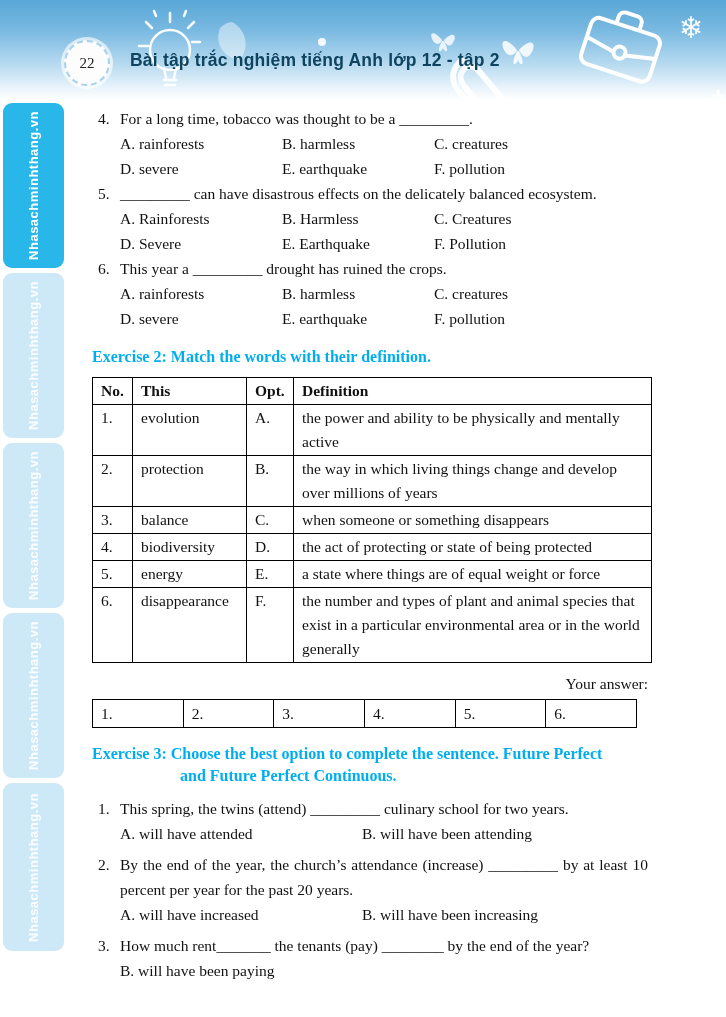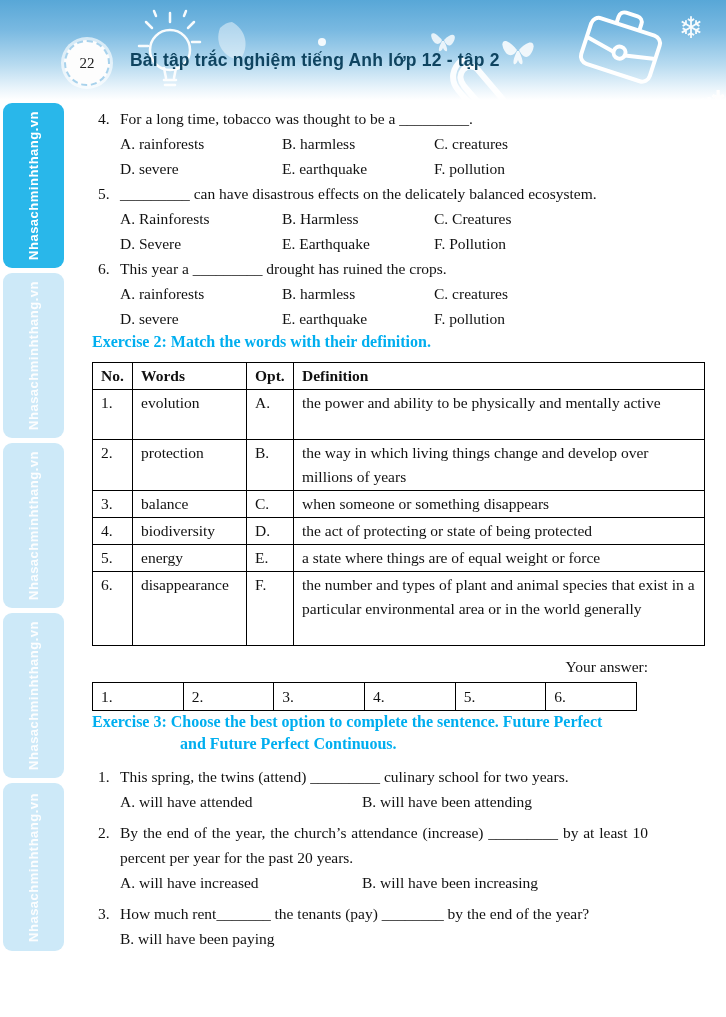--- a/index.html
+++ b/index.html
@@ -47,25 +47,25 @@
   .main { position:absolute; left:92px; top:106px; width:556px; font-size:15.5px; line-height:25px; }
 
   .q-row { display:flex; }
   .q-num { width:28px; padding-left:6px; flex:0 0 28px; }
   .q-text { flex:1; }
   .opts3 { display:grid; grid-template-columns:162px 152px 1fr; margin-left:28px; }
   .opts2 { display:grid; grid-template-columns:242px 1fr; margin-left:28px; }
 
   .ex-heading {
     color:#00aeef; font-weight:bold; font-size:16px; line-height:22px;
-    margin-bottom:9px;
+    margin-top:15px; margin-bottom:9px;
   }
   .ex-heading .line2 { display:block; margin-left:88px; }
 
-  table.match { border-collapse:collapse; width:613px; margin-top:8px; }
+  table.match { border-collapse:collapse; width:560px; margin-top:8px; }
   table.match th, table.match td {
     border:1.5px solid #000; padding:1px 6px 1px 8px; vertical-align:top;
     font-size:15.5px; line-height:24px; text-align:left;
   }
   table.match th { font-weight:bold; }
   col.c-no  { width:40px; }
   col.c-w   { width:114px; }
   col.c-opt { width:47px; }
 
   .your-answer { margin-top:8px; margin-left:28px;text-align:right; }
@@ -202,21 +202,21 @@
   <table class="match">
     <colgroup>
         <col class="c-no">
         <col class="c-w">
         <col class="c-opt">
         <col>
       </colgroup>
     <tbody>
         <tr>
       <th>No.</th>
-      <th>Words</th>
+      <th>This</th>
       <th>Opt.</th>
       <th>Definition</th>
     </tr>
     <tr style="height:50px;">
       <td>1.</td>
       <td>evolution</td>
       <td>A.</td>
       <td>the power and ability to be physically and mentally active</td>
     </tr>
     <tr style="height:50px;">

